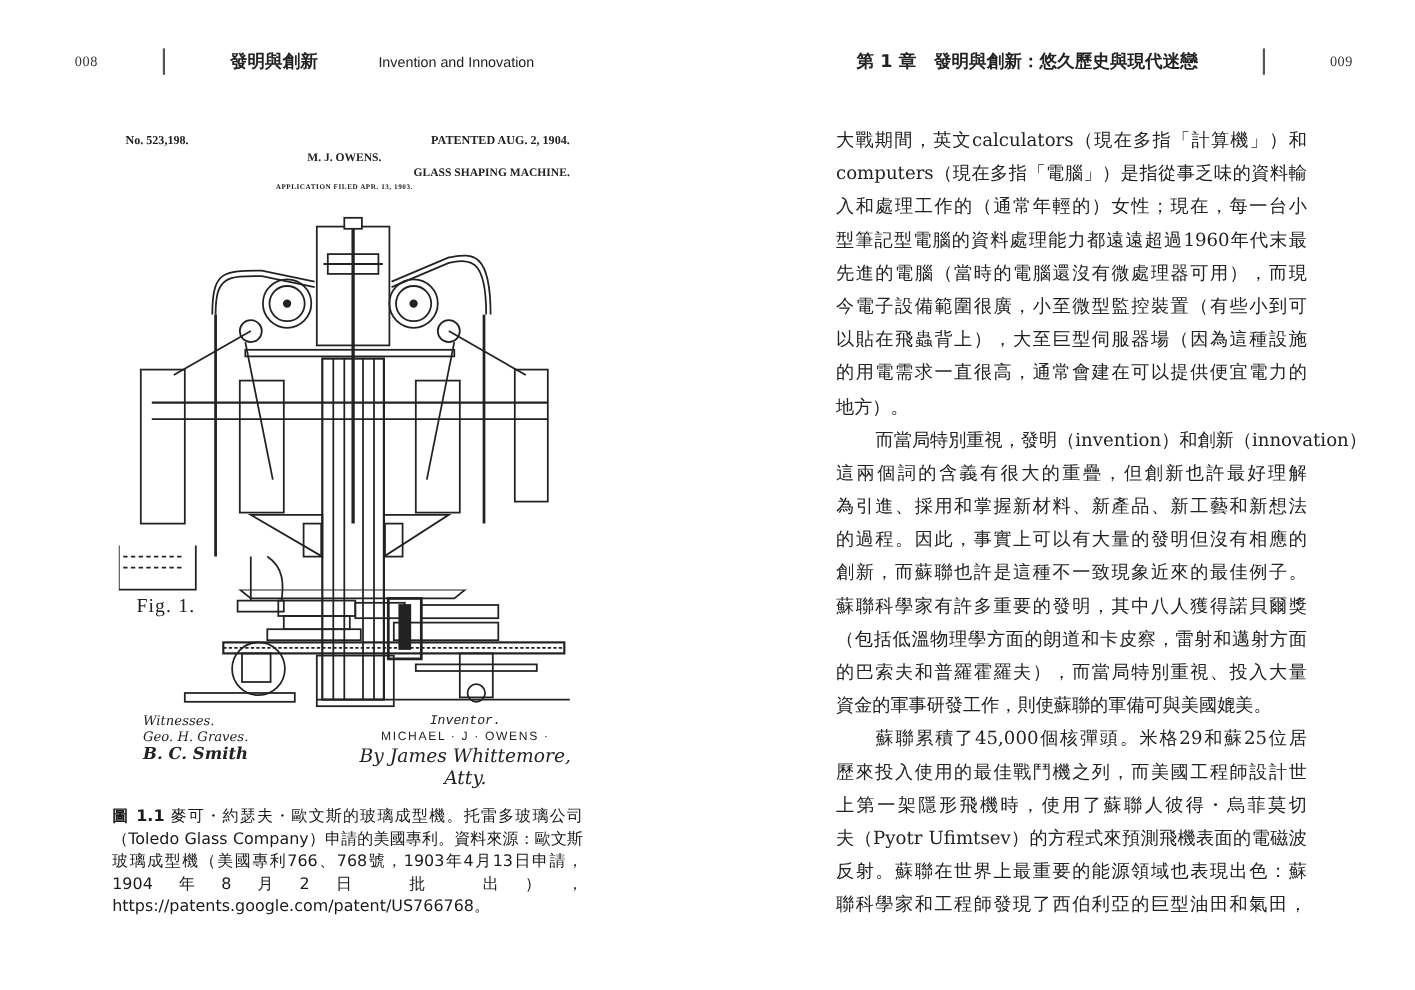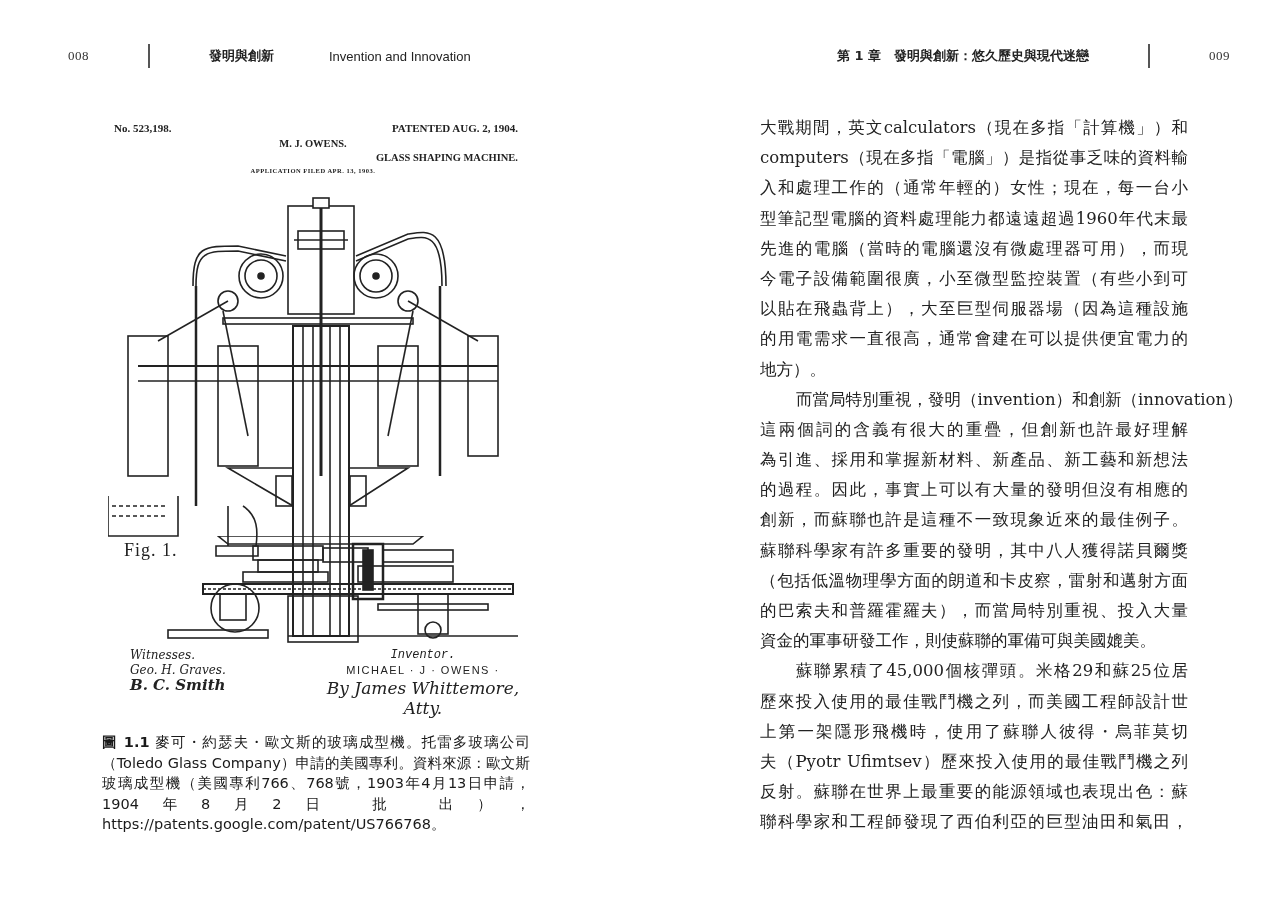--- a/index.html
+++ b/index.html
@@ -9,21 +9,21 @@
   }
   .page { position: absolute; top: 0; height: 900px; }
   .page-left { left: 0; width: 643px; }
   .page-right { left: 643px; width: 643px; }
 
   .running-head { position: absolute; top: 44px; display: flex; align-items: center; height: 24px; gap: 47px; }
   .rh-left { left: 68px; }
   .rh-right { right: 56px; }
   .folio { font-family: "Liberation Serif", serif; font-size: 13px; color: #333; letter-spacing: 0.5px; }
   .rh-bar { width: 2px; height: 24px; background: #555; margin: 0 12px; }
-  .rh-title { font-family: "DejaVu Sans", sans-serif; font-size: 13px; font-weight: bold; color: #222; }
+  .rh-title { font-family: "DejaVu Sans", sans-serif; font-size: 16px; font-weight: bold; color: #222; }
   .rh-title-en { font-family: "Liberation Sans", sans-serif; font-size: 13px; font-weight: normal; color: #222; margin-left: 8px; }
 
   
   .figure { position: absolute; left: 108px; top: 116px; width: 420px; height: 600px; }
   .patent-head { position: relative; width: 410px; font-family: "Liberation Serif", serif; font-weight: bold; color: #222; }
   .patent-no { position: absolute; left: 6px; top: 6px; font-size: 11px; }
   .patent-date { position: absolute; right: 0; top: 6px; font-size: 11px; }
   .patent-inventor { position: absolute; left: 0; width: 410px; top: 22px; text-align: center; font-size: 10.5px; }
   .patent-machine { position: absolute; left: 0; width: 410px; top: 36px; text-align: right; font-size: 10.5px; }
   .patent-app { position: absolute; left: 0; width: 410px; top: 51px; text-align: center; font-size: 6.5px; letter-spacing: 0.5px; }
@@ -198,16 +198,16 @@
   <span class="line">為引進、採用和掌握新材料、新產品、新工藝和新想法</span>
   <span class="line">的過程。因此，事實上可以有大量的發明但沒有相應的</span>
   <span class="line">創新，而蘇聯也許是這種不一致現象近來的最佳例子。</span>
   <span class="line">蘇聯科學家有許多重要的發明，其中八人獲得諾貝爾獎</span>
   <span class="line">（包括低溫物理學方面的朗道和卡皮察，雷射和邁射方面</span>
   <span class="line">的巴索夫和普羅霍羅夫），而當局特別重視、投入大量</span>
   <span class="line last">資金的軍事研發工作，則使蘇聯的軍備可與美國媲美。</span>
   <span class="line indent">蘇聯累積了45,000個核彈頭。米格29和蘇25位居</span>
   <span class="line">歷來投入使用的最佳戰鬥機之列，而美國工程師設計世</span>
   <span class="line">上第一架隱形飛機時，使用了蘇聯人彼得・烏菲莫切</span>
-  <span class="line">夫（Pyotr Ufimtsev）歷來投入使用的最佳戰鬥機之列</span>
+  <span class="line">夫（Pyotr Ufimtsev）的方程式來預測飛機表面的電磁波</span>
   <span class="line">反射。蘇聯在世界上最重要的能源領域也表現出色：蘇</span>
   <span class="line">聯科學家和工程師發現了西伯利亞的巨型油田和氣田，</span>
 </div>
 
 </body></html>

